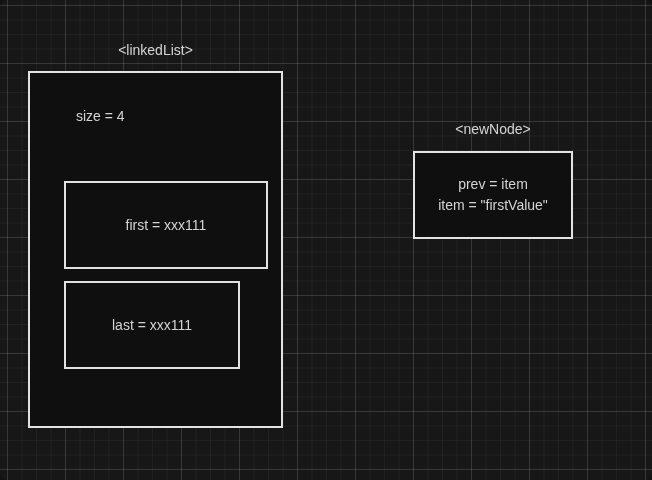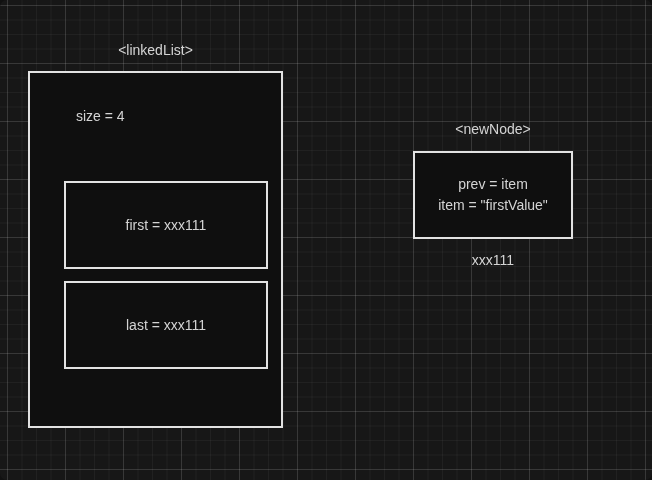--- a/index.html
+++ b/index.html
@@ -37,21 +37,21 @@
     display: flex;
     align-items: center;
     justify-content: center;
     text-align: center;
   }
   .outer-box {
     left: 28px; top: 71px; width: 255px; height: 357px;
     display: block;
   }
   .first-box { left: 64px; top: 166px; width: 204px; height: 88px; margin-top: 15px; }
-  .last-box  { left: 64px; top: 281px; width: 204px; height: 88px; }
+  .last-box  { left: 64px; top: 281px; width: 176px; height: 88px; }
   .node-box  {
     left: 413px; top: 151px; width: 160px; height: 88px;
     flex-direction: column;
     line-height: 21px;
   }
   .node-box span { display: block; }
   .shape-label {
     position: absolute;
     text-align: center;
     line-height: 16px;
@@ -86,15 +86,14 @@
     <span>last = xxx111</span>
   </div>
 
   <div class="shape-label label-newnode">&lt;newNode&gt;</div>
 
   <div class="box node-box">
     <span>prev = item</span>
     <span>item = "firstValue"</span>
   </div>
 
-  <div class="shape-label label-ref">xxx111</div>
 
 </div>
 
 </body></html>

